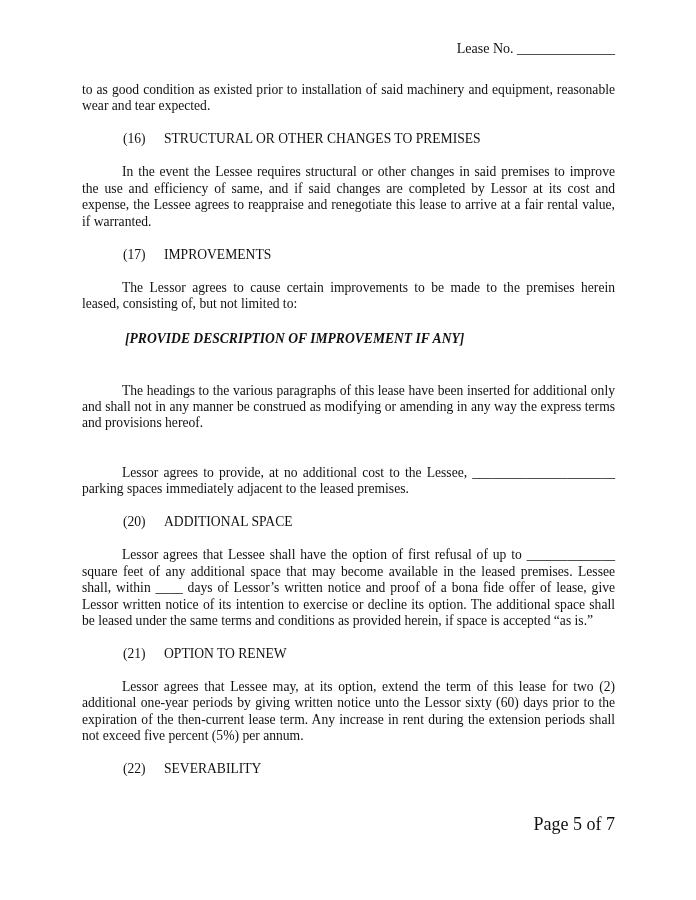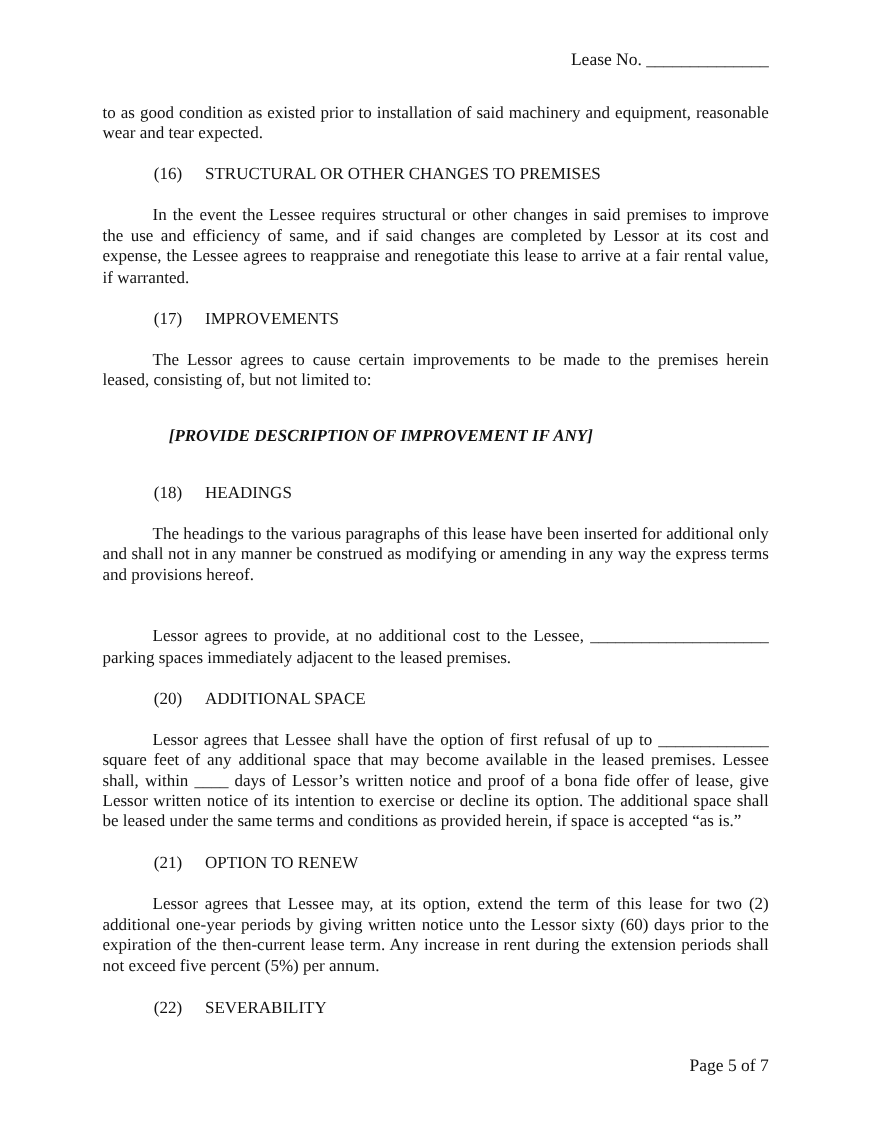--- a/index.html
+++ b/index.html
@@ -17,25 +17,25 @@
     }
     .para {
       text-align: justify; margin: 0;
     }
     .para.indent { text-indent: 40px; }
     .heading {
       margin: 0; padding-left: 41px; white-space: pre;
     }
     .heading .num { display: inline-block; width: 41px; }
     .bold-italic {
-      font-weight: bold; font-style: italic; padding-left: 41px; margin: 12px;
+      font-weight: bold; font-style: italic; padding-left: 41px; margin: 2px;
     }
     .gap { height: 16.6px; }
     .footer {
-      position: absolute; top: 846px; right: 81px; font-size: 14px;
+      position: absolute; top: 816px; right: 81px; font-size: 18px;
     }
   </style>
 </head>
 <body>
 
 <div class="header">Lease No. ______________</div>
 
 <div class="page">
   <p class="para">to as good condition as existed prior to installation of said machinery and equipment, reasonable wear and tear expected.</p>
   <div class="gap"></div>
@@ -45,21 +45,20 @@
   <p class="para indent">In the event the Lessee requires structural or other changes in said premises to improve the use and efficiency of same, and if said changes are completed by Lessor at its cost and expense, the Lessee agrees to reappraise and renegotiate this lease to arrive at a fair rental value, if warranted.</p>
   <div class="gap"></div>
 
   <p class="heading"><span class="num">(17)</span><span>IMPROVEMENTS</span></p>
   <div class="gap"></div>
   <p class="para indent">The Lessor agrees to cause certain improvements to be made to the premises herein leased, consisting of, but not limited to:</p>
   <div class="gap"></div>
   <p class="bold-italic">[PROVIDE DESCRIPTION OF IMPROVEMENT IF ANY]</p>
   <div class="gap"></div>
 
-  <p class="heading"><span class="num">(18)</span><span>HEADINGS</span></p>
   <div class="gap"></div>
   <p class="para indent">The headings to the various paragraphs of this lease have been inserted for additional only and shall not in any manner be construed as modifying or amending in any way the express terms and provisions hereof.</p>
   <div class="gap"></div>
 
   <div class="gap"></div>
   <p class="para indent">Lessor agrees to provide, at no additional cost to the Lessee, _____________________ parking spaces immediately adjacent to the leased premises.</p>
   <div class="gap"></div>
 
   <p class="heading"><span class="num">(20)</span><span>ADDITIONAL SPACE</span></p>
   <div class="gap"></div>

